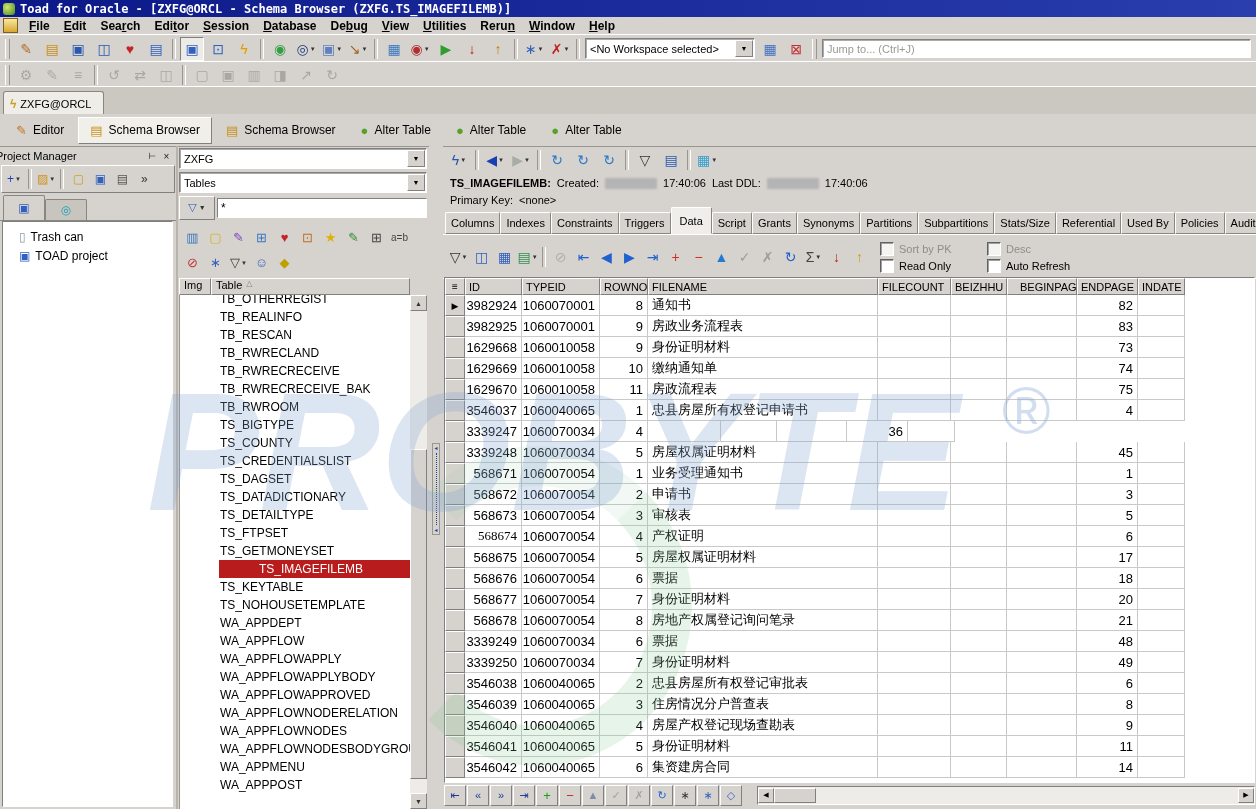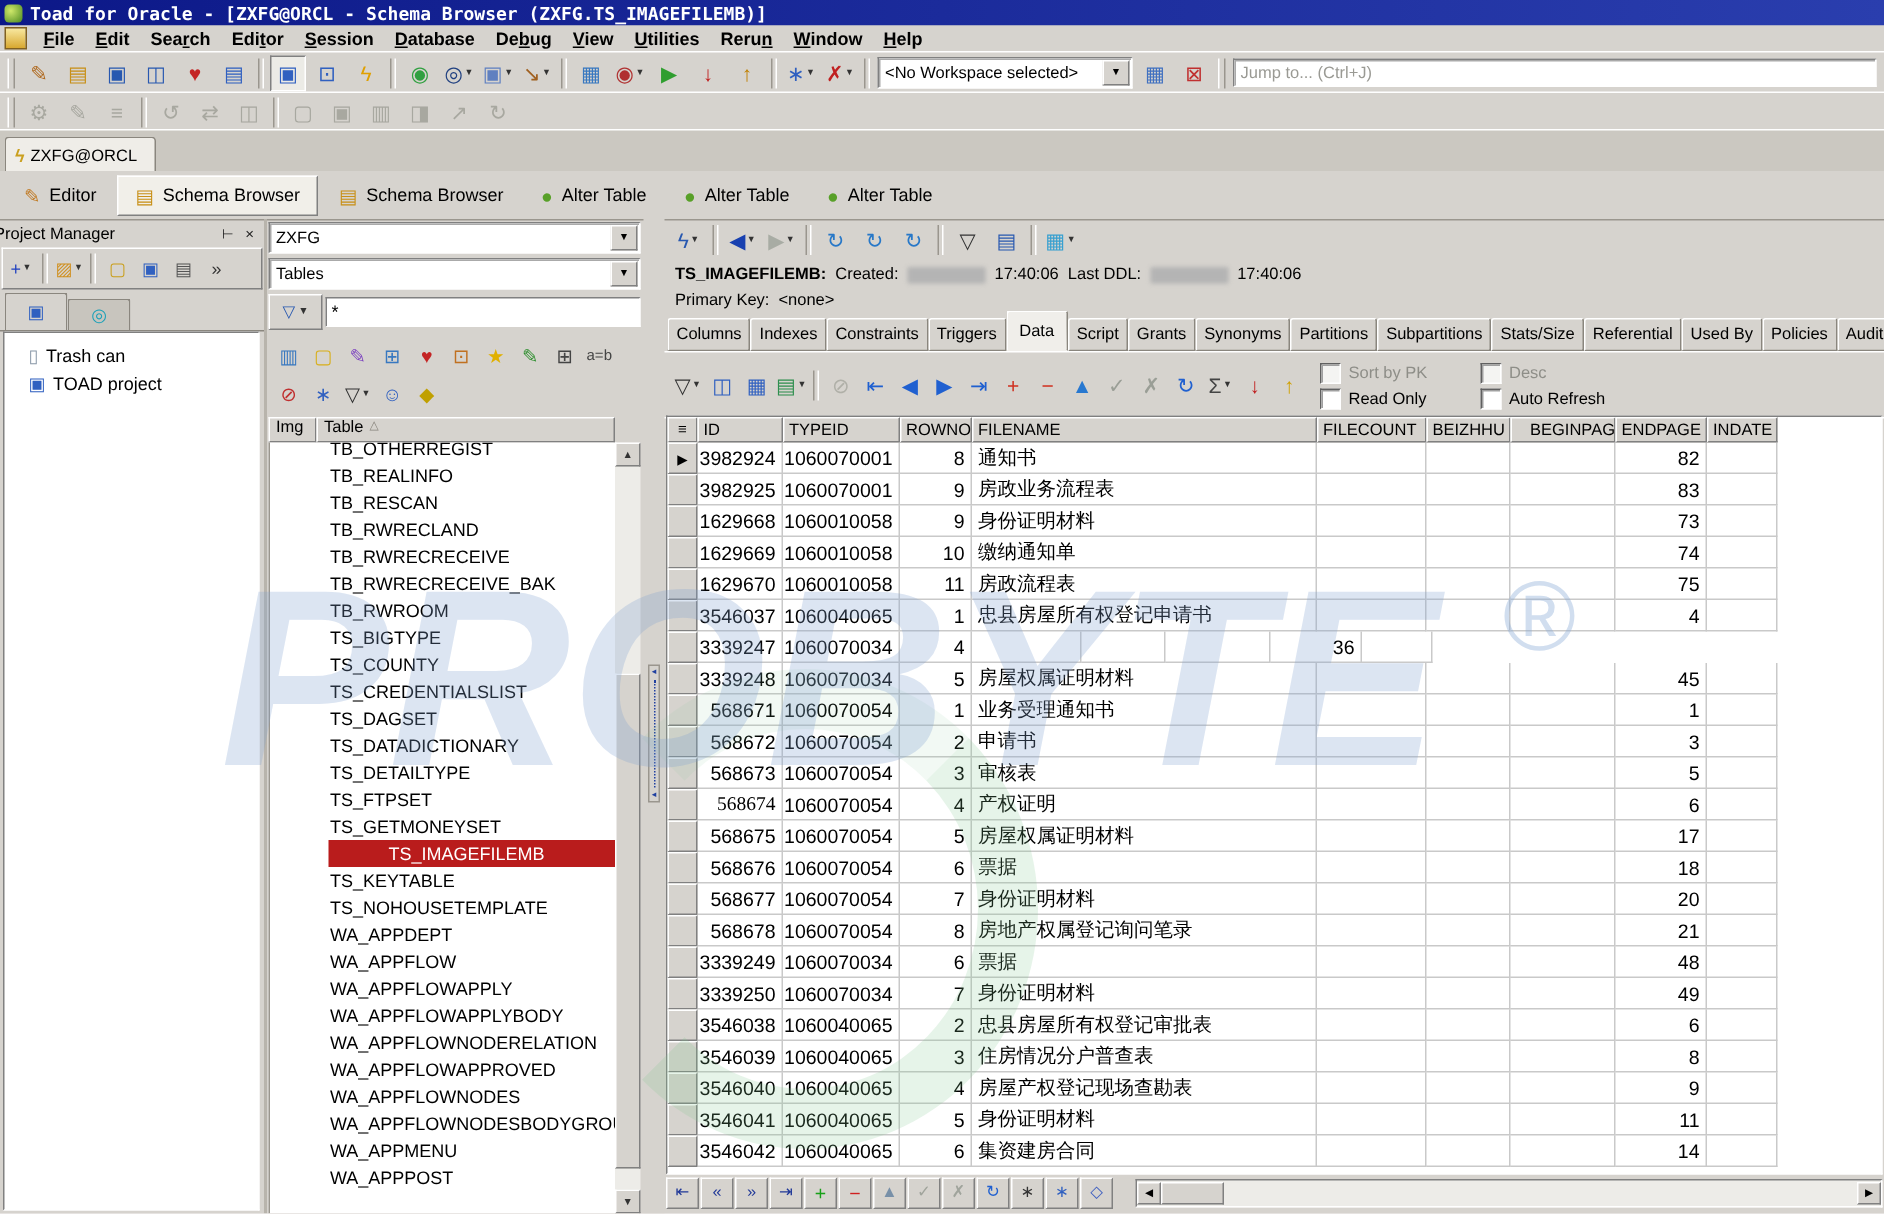--- a/index.html
+++ b/index.html
@@ -476,22 +476,22 @@
             <div class="titem">TS_DETAILTYPE</div>
             <div class="titem">TS_FTPSET</div>
             <div class="titem">TS_GETMONEYSET</div>
             <div class="titem sel">TS_IMAGEFILEMB</div>
             <div class="titem">TS_KEYTABLE</div>
             <div class="titem">TS_NOHOUSETEMPLATE</div>
             <div class="titem">WA_APPDEPT</div>
             <div class="titem">WA_APPFLOW</div>
             <div class="titem">WA_APPFLOWAPPLY</div>
             <div class="titem">WA_APPFLOWAPPLYBODY</div>
+            <div class="titem">WA_APPFLOWAPPROVED</div>
             <div class="titem">WA_APPFLOWNODERELATION</div>
-            <div class="titem">WA_APPFLOWAPPROVED</div>
             <div class="titem">WA_APPFLOWNODES</div>
             <div class="titem">WA_APPFLOWNODESBODYGROUP</div>
             <div class="titem">WA_APPMENU</div>
             <div class="titem">WA_APPPOST</div>
           </div>
       </div>
       <div class="vscroll">
         <span class="sbtn sb-up">
             <span>▲</span>
           </span>

